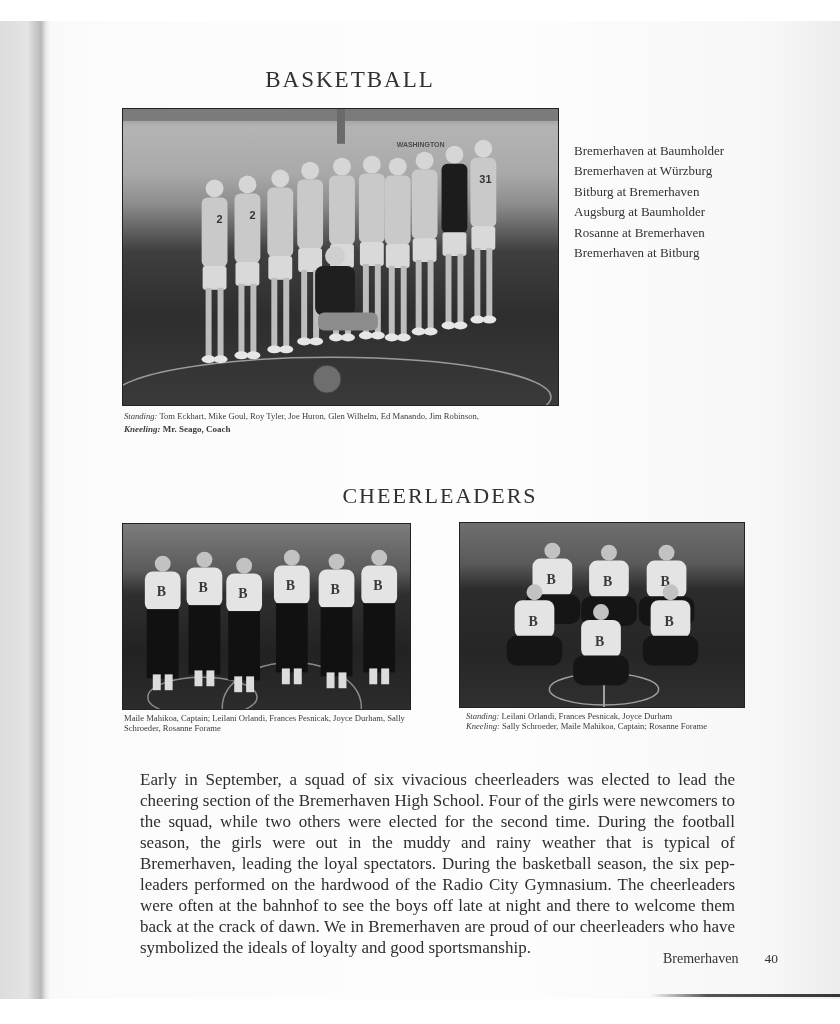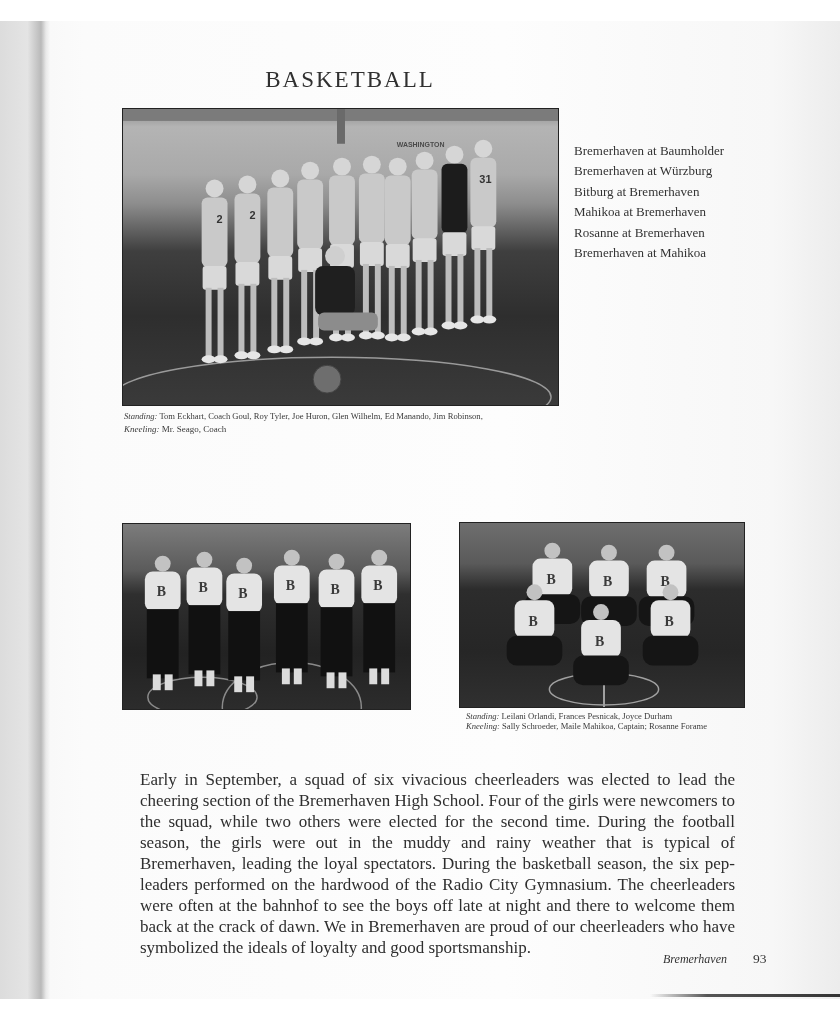--- a/index.html
+++ b/index.html
@@ -42,31 +42,31 @@
       position: absolute; left: 574px; top: 120px; list-style: none;
       font-size: 13px; line-height: 20.4px; color: #333;
     }
 
     .caption {
       position: absolute; font-size: 8.6px; line-height: 9.6px; color: #3a3a3a;
     }
     .caption .lbl { font-style: italic; }
     #cap-team { left: 124px; top: 391px; width: 450px; }
     #cap-team .l2 { padding-left: 49px; display: block; }
-    #cap-team .kneel { display: block; margin-top: 3px; font-size: 9px; }
+    #cap-team .kneel { display: block; margin-top: 3px; font-size: 9px; font-weight: bold; }
     #cap-cheer1 { left: 124px; top: 693px; width: 300px; }
     #cap-cheer2 { left: 466px; top: 691px; width: 300px; }
 
     .body-text {
       position: absolute; left: 140px; top: 748px; width: 595px;
       font-size: 17px; line-height: 21px; color: #2e2e2e; text-align: justify;
     }
 
     .footer { position: absolute; top: 928px; left: 663px; color: #333; }
-    .footer .folio { font-style: italic; font-size: 12px; }
+    .footer .folio { font-size: 14px; }
     .footer .pnum { font-size: 13.5px; margin-left: 22px; }
   </style>
 </head>
 <body>
 
 <div class="page">
   <div class="binding"></div>
 
   <h1 id="h-basketball" class="heading">BASKETBALL</h1>
 
@@ -177,34 +177,35 @@
         <rect x="196" y="205" width="60" height="18" rx="6" fill="#8c8c8c"></rect>
         <circle cx="205" cy="272" r="14" fill="#6e6e6e" stroke="#444"></circle>
       </g>
     </svg>
   </div>
 
   <ul class="schedule">
     <li>Bremerhaven at Baumholder</li>
     <li>Bremerhaven at Würzburg</li>
     <li>Bitburg at Bremerhaven</li>
-    <li>Mahikoa at Bremerhaven</li>
+    <li>Augsburg at Baumholder</li>
     <li>Rosanne at Bremerhaven</li>
-    <li>Bremerhaven at Mahikoa</li>
+    <li>Bremerhaven at Bitburg</li>
   </ul>
 
   <div id="cap-team" class="caption">
     <span class="lbl">Standing:</span>
-    <span>Tom Eckhart, Coach Goul, Roy Tyler, Joe Huron, Glen Wilhelm, Ed Manando, Jim Robinson,</span>
+    <span>Tom Eckhart, Mike Goul, Roy Tyler, Joe Huron, Glen Wilhelm, Ed Manando, Jim Robinson,</span>
     <span class="kneel">
       <span class="lbl">Kneeling:</span>
       <span>Mr. Seago, Coach</span>
     </span>
   </div>
 
+  <h2 id="h-cheer" class="heading">CHEERLEADERS</h2>
 
   <div id="photo-cheer1" class="photo">
     <svg viewBox="0 0 289 187" preserveAspectRatio="none">
       <ellipse cx="80" cy="175" rx="55" ry="20" fill="none" stroke="#8a8a8a" stroke-width="1.5"></ellipse>
       <ellipse cx="170" cy="185" rx="70" ry="45" fill="none" stroke="#8a8a8a" stroke-width="1.5"></ellipse>
       <g id="cheer1">
           <g>
             <circle cx="40" cy="40" r="8" fill="#c2c2c2"></circle>
             <rect x="22" y="48" width="36" height="40" rx="8" fill="#e4e4e4"></rect>
             <rect x="24" y="86" width="32" height="70" fill="#111"></rect>
@@ -294,33 +295,34 @@
           <g>
             <circle cx="212" cy="70" r="8" fill="#c2c2c2"></circle>
             <rect x="192" y="78" width="40" height="38" rx="8" fill="#e4e4e4"></rect>
             <rect x="184" y="114" width="56" height="30" rx="10" fill="#151515"></rect>
             <text x="206" y="104" font-size="14" font-weight="bold" fill="#3a3a3a" font-family="Liberation Serif, serif">B</text>
           </g>
         </g>
     </svg>
   </div>
 
+  <div id="cap-cheer1" class="caption">Maile Mahikoa, Captain; Leilani Orlandi, Frances Pesnicak, Joyce Durham, Sally Schroeder, Rosanne Forame</div>
 
   <div id="cap-cheer2" class="caption">
     <div>
       <span class="lbl">Standing:</span>
       <span>Leilani Orlandi, Frances Pesnicak, Joyce Durham</span>
     </div>
     <div>
       <span class="lbl">Kneeling:</span>
       <span>Sally Schroeder, Maile Mahikoa, Captain; Rosanne Forame</span>
     </div>
   </div>
 
   <p class="body-text">Early in September, a squad of six vivacious cheerleaders was elected to lead the cheering section of the Bremerhaven High School. Four of the girls were newcomers to the squad, while two others were elected for the second time. During the football season, the girls were out in the muddy and rainy weather that is typical of Bremerhaven, leading the loyal spectators. During the basketball season, the six pep-leaders performed on the hardwood of the Radio City Gymnasium. The cheerleaders were often at the bahnhof to see the boys off late at night and there to welcome them back at the crack of dawn. We in Bremerhaven are proud of our cheerleaders who have symbolized the ideals of loyalty and good sportsmanship.</p>
 
   <div class="footer">
     <span class="folio">Bremerhaven</span>
-    <span class="pnum">93</span>
+    <span class="pnum">40</span>
   </div>
 
   <div class="bottom-rule"></div>
 </div>
 
 </body></html>

